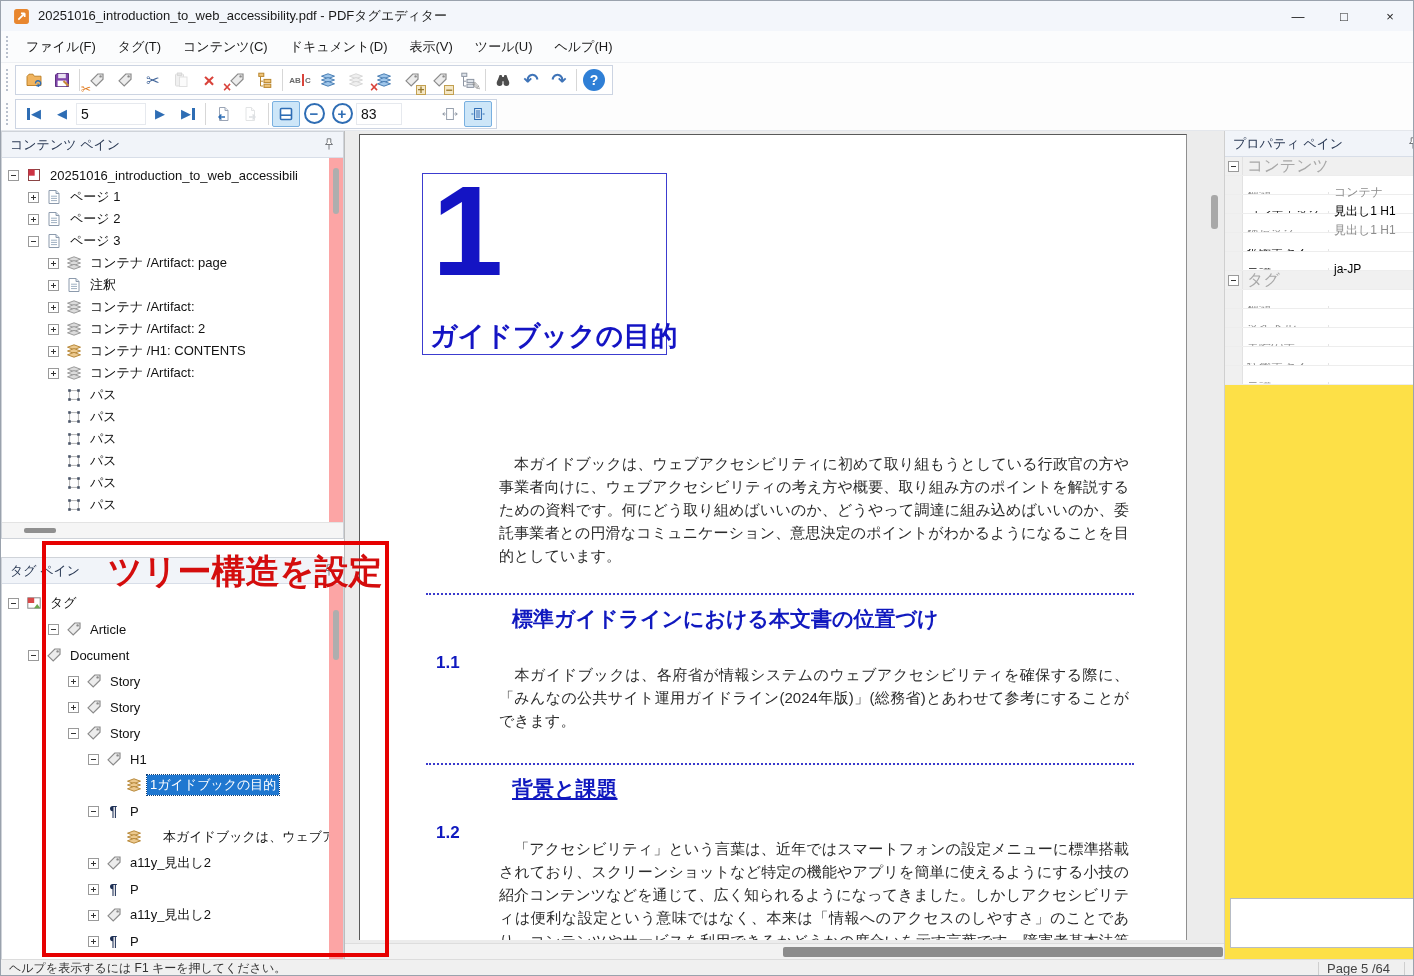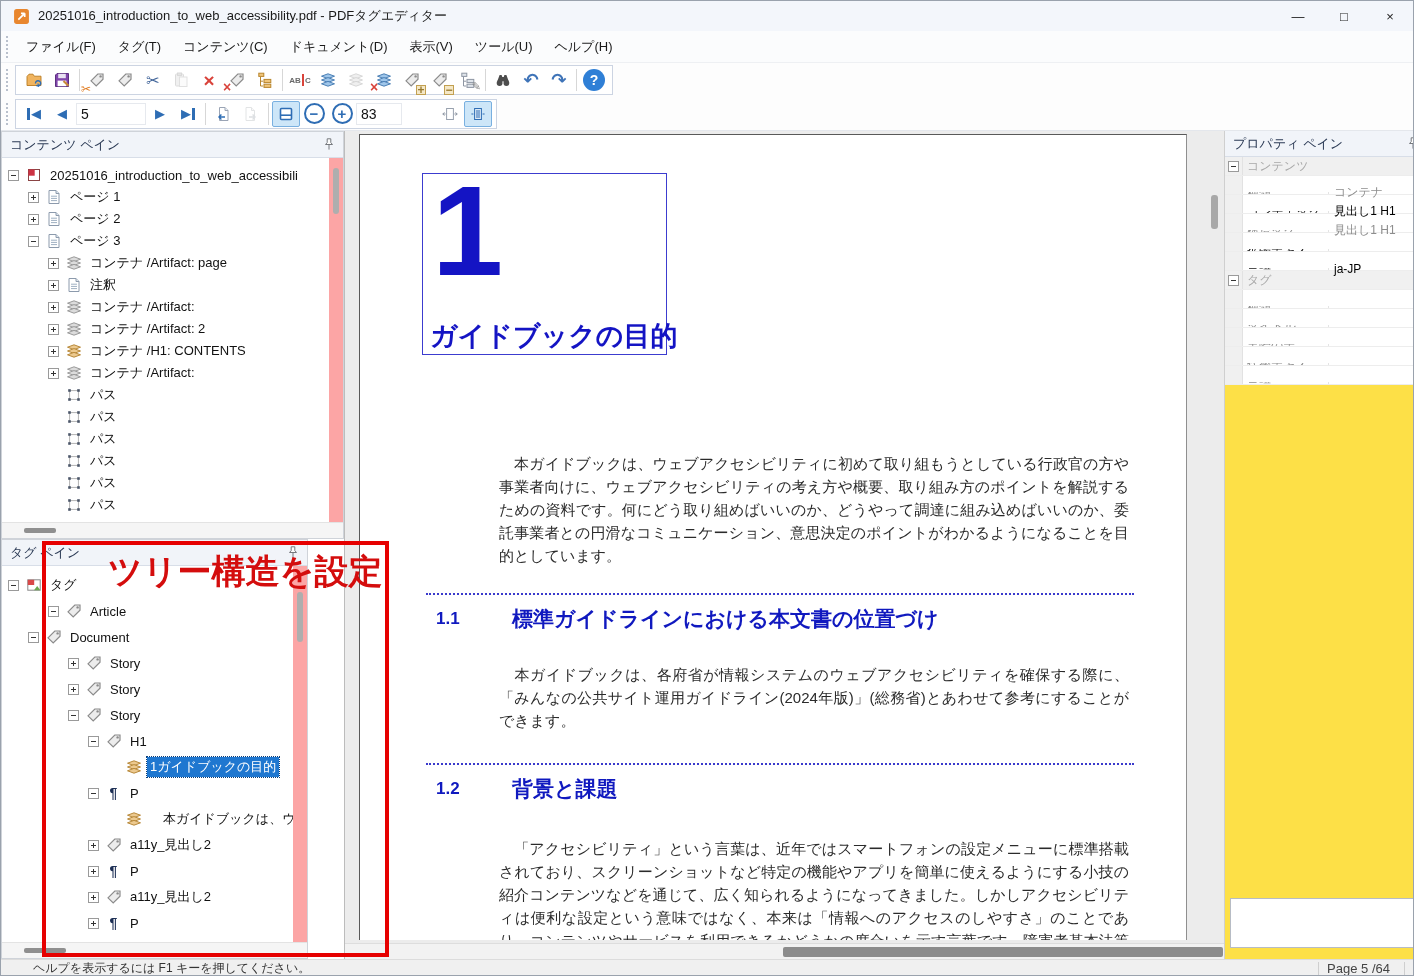--- a/index.html
+++ b/index.html
@@ -69,42 +69,42 @@
   .hthumb{position:absolute;top:5px;height:5px;background:#8f8f8f;border-radius:2px;}
 
   
   .doc-view{position:absolute;left:343px;top:130px;width:880px;height:828px;background:#ececec;border-left:1px solid #bcbcbc;overflow:hidden;}
   .page{position:absolute;left:14px;top:3px;width:828px;height:806px;background:#fff;border:1px solid #595959;border-right-color:#8f8f8f;border-bottom:none;overflow:hidden;}
   .selbox{position:absolute;left:62px;top:38px;width:245px;height:182px;border:1px solid #3c3ccf;}
   .chap-num{position:absolute;left:72px;top:26px;font-size:128px;font-weight:bold;color:#1414c4;line-height:1.1;}
   .chap-title{position:absolute;left:70px;top:183px;font-size:27px;font-weight:bold;color:#1414c4;}
   .pdf-body{position:absolute;font-size:15px;line-height:23px;color:#2b2b2b;text-align:justify;width:630px;left:139px;}
   .divider{position:absolute;left:66px;width:708px;border-top:2px dotted #3a3acc;}
-  .sec-num{position:absolute;left:76px;font-size:17px;font-weight:bold;color:#1019bf;}
+  .sec-num{position:absolute;left:76px;font-size:17px;font-weight:bold;color:#1019bf;margin-top:44px;}
   .sec-title{position:absolute;left:152px;font-size:21px;font-weight:bold;color:#1019bf;}
   .doc-vthumb{position:absolute;right:6px;top:64px;width:7px;height:34px;background:#a8a8a8;border-radius:3px;}
   .doc-hscroll{position:absolute;left:0;right:0;bottom:0;height:16px;background:#f2f2f2;border-top:1px solid #ddd;}
   .doc-hthumb{position:absolute;left:438px;width:440px;top:3px;height:10px;background:#8c8c8c;border-radius:2px;}
 
   
   .props{position:absolute;left:1223px;top:130px;width:191px;height:828px;background:#fde047;border-left:1px solid #cfcfcf;}
   .pgrid{position:absolute;left:0;right:0;top:26px;}
   .prow{display:flex;height:19px;align-items:center;border-bottom:1px solid #ededed;background:#fff;font-size:12px;}
   .pgutter{width:18px;align-self:stretch;background:#f0f0f0;border-right:1px solid #e2e2e2;display:flex;align-items:center;justify-content:center;flex:none;}
   .plabel{width:86px;padding-left:4px;color:#111;border-right:1px solid #e4e4e4;overflow:hidden;white-space:nowrap;align-self:stretch;display:flex;align-items:center;flex:none;margin-top:16px;}
   .pvalue{flex:1;padding-left:5px;overflow:hidden;white-space:nowrap;margin-top:15px;}
   .prow.group{background:#f0f0f0;}
-  .prow.group .glabel{color:#a8a8a8;font-size:12px;padding-left:4px;}
+  .prow.group .glabel{color:#a8a8a8;font-size:16px;padding-left:4px;}
   .pexp{width:11px;height:11px;border:1px solid #9a9a9a;background:#fff;position:relative;flex:none;}
   .pexp::before{content:"";position:absolute;left:2px;right:2px;top:4px;height:1px;background:#333;}
   .dim{color:#8d8d8d;}
   .props-descbox{position:absolute;left:5px;top:767px;width:184px;height:50px;background:#fff;border:1px solid #b7bcc5;}
 
   
-  .statusbar{position:absolute;left:0;top:958px;width:100%;height:18px;background:#f0f0f0;border-top:1px solid #dcdcdc;display:flex;align-items:center;font-size:12px;color:#333;padding-left:24px;}
+  .statusbar{position:absolute;left:0;top:958px;width:100%;height:18px;background:#f0f0f0;border-top:1px solid #dcdcdc;display:flex;align-items:center;font-size:12px;color:#333;}
   .status-left{padding-left:8px;flex:1;white-space:nowrap;overflow:hidden;}
   .status-sep{width:1px;height:14px;background:#cfcfcf;margin:0 8px;}
   .status-page{padding-right:6px;color:#444;font-size:13px;}
 
   
   .red-box{position:absolute;left:1px;top:540px;width:347px;height:416px;border:4px solid #e60000;z-index:60;pointer-events:none;margin-left:40px;}
   .red-label{position:absolute;left:62px;top:4px;font-size:34px;font-weight:bold;color:#d40d0d;white-space:nowrap;letter-spacing:0px;}
 
   svg.ic{width:16px;height:16px;display:block;}
 </style>
@@ -569,21 +569,21 @@
           </span>
           <span class="tlabel">パス</span>
         </div>
     </div>
     <div class="vscroll-thumb" style="top:36px;height:46px;"></div>
     <div class="hscroll">
         <div class="hthumb" style="left:22px;width:32px;"></div>
       </div>
   </div>
 
-  <div class="pane" style="left:0;top:538px;width:307px;height:420px;">
+  <div class="pane" style="left:0;top:556px;width:343px;height:420px;">
     <div class="pane-header">
       <span class="pane-title">タグ ペイン</span>
       <svg class="pane-pin">
           <use href="#s-pin"></use>
         </svg>
     </div>
     <div class="tree tagtree">
       <div class="trow" style="padding-left:6px">
           <span class="exp"></span>
           <span class="ticon">
@@ -716,21 +716,21 @@
       <div class="selbox"></div>
       <div class="chap-num">1</div>
       <div class="chap-title">ガイドブックの目的</div>
       <div class="pdf-body" style="top:317px;">　本ガイドブックは、ウェブアクセシビリティに初めて取り組もうとしている行政官の方や事業者向けに、ウェブアクセシビリティの考え方や概要、取り組み方のポイントを解説するための資料です。何にどう取り組めばいいのか、どうやって調達に組み込めばいいのか、委託事業者との円滑なコミュニケーション、意思決定のポイントがわかるようになることを目的としています。</div>
       <div class="divider" style="top:458px;"></div>
       <div class="sec-num" style="top:474px;">1.1</div>
       <div class="sec-title" style="top:470px;text-align:right;">標準ガイドラインにおける本文書の位置づけ</div>
       <div class="pdf-body" style="top:528px;">　本ガイドブックは、各府省が情報システムのウェブアクセシビリティを確保する際に、「みんなの公共サイト運用ガイドライン(2024年版)」(総務省)とあわせて参考にすることができます。</div>
       <div class="divider" style="top:628px;"></div>
       <div class="sec-num" style="top:644px;">1.2</div>
-      <div class="sec-title" style="top:640px;">背景と課題</div>
+      <div class="sec-title" style="top:640px;text-decoration:underline;">背景と課題</div>
       <div class="pdf-body" style="top:702px;">　「アクセシビリティ」という言葉は、近年ではスマートフォンの設定メニューに標準搭載されており、スクリーンショットなど特定の機能やアプリを簡単に使えるようにする小技の紹介コンテンツなどを通じて、広く知られるようになってきました。しかしアクセシビリティは便利な設定という意味ではなく、本来は「情報へのアクセスのしやすさ」のことであり、コンテンツやサービスを利用できるかどうかの度合いを示す言葉です。障害者基本法等の法律や行政機関・公共機関等の情報発信では「情報アクセシビリティ」という言葉を用いたり、ウェブサイトの利用のしやすさを示す言葉として「ウェブアクセシビリティ」と言ったりもします。また</div>
     </div>
     <div class="doc-vthumb"></div>
     <div class="doc-hscroll">
         <div class="doc-hthumb"></div>
       </div>
   </div>
 
   <div class="props">
     <div class="pane-header">

